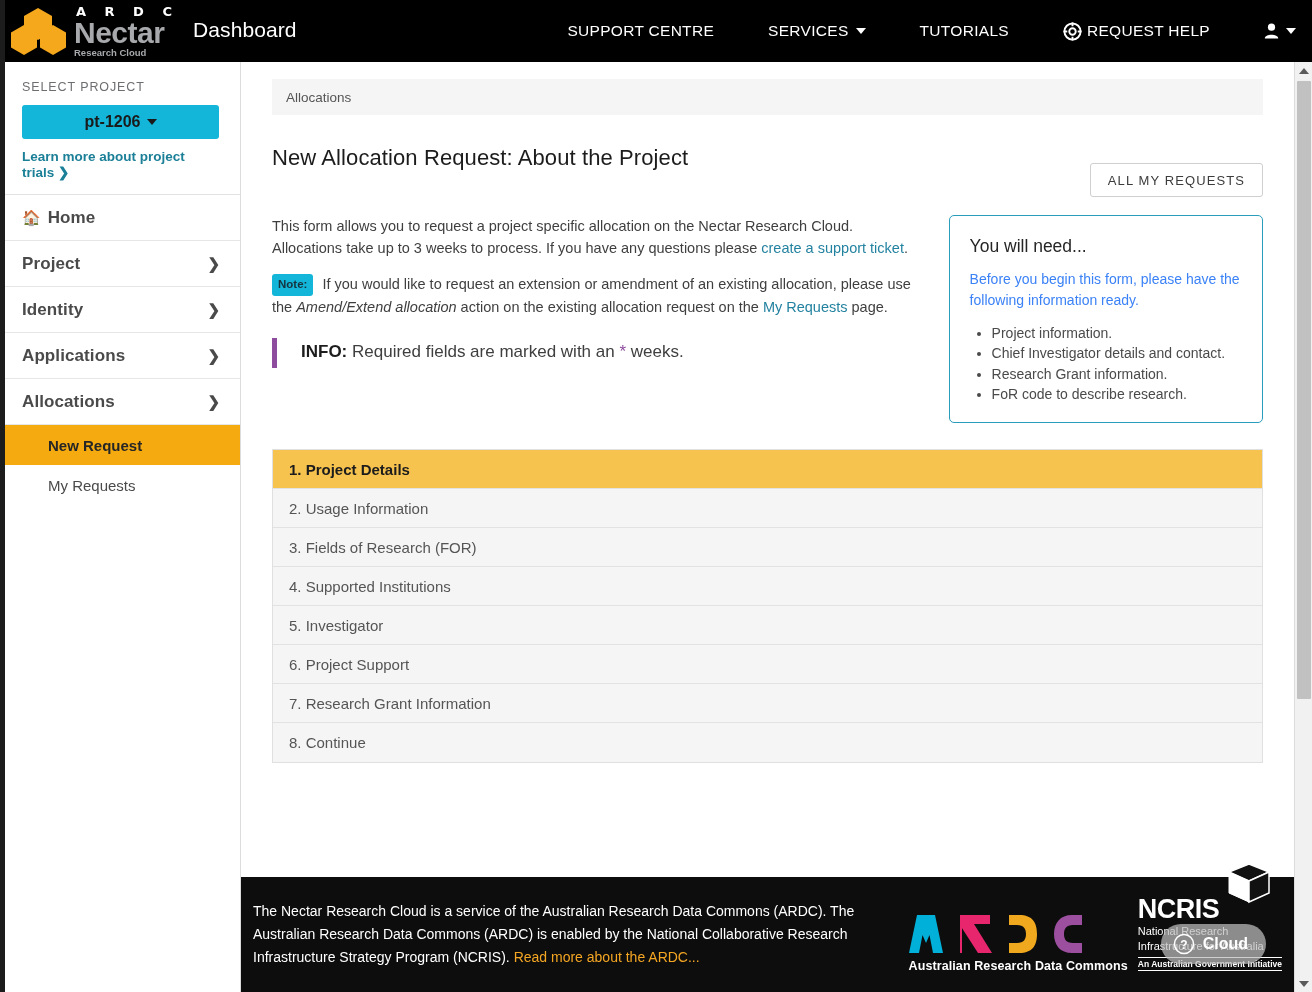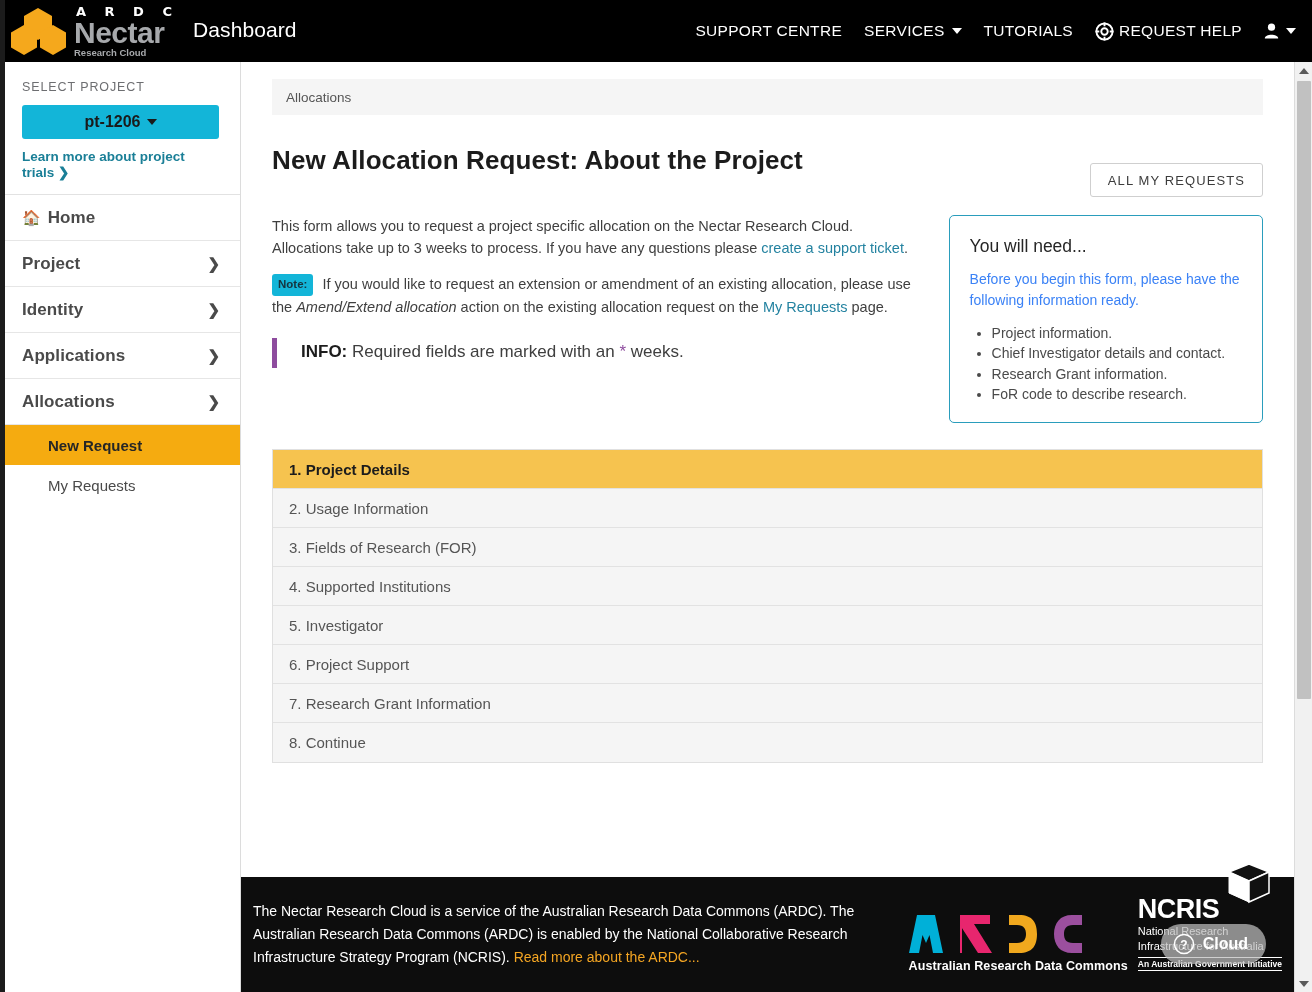--- a/index.html
+++ b/index.html
@@ -47,20 +47,21 @@
   }
 
   .topnav {
     margin-left: auto; display: flex; align-items: center;
     padding-right: 16px; gap: 22px;
   }
   .topnav a {
     color: #ffffff; text-decoration: none; font-size: 15.5px;
     letter-spacing: 0.3px; display: flex; align-items: center; gap: 5px;
     white-space: nowrap;
+    margin-left: 32px;
   }
   .caret-down {
     width: 0; height: 0; border-left: 5px solid transparent;
     border-right: 5px solid transparent; border-top: 6px solid #ffffff;
     display: inline-block; margin-left: 2px;
   }
   .user-chip { display: flex; align-items: center; gap: 7px; }
 
   
   .sidebar {
@@ -121,21 +122,21 @@
   .breadcrumb-bar {
     margin: 17px 31px 0 31px; height: 36px; background: #f5f5f5;
     display: flex; align-items: center; padding-left: 14px;
   }
   .breadcrumb-bar span { font-size: 13.5px; color: #555555; }
 
   .page-head {
     margin: 30px 31px 0 31px; display: flex; align-items: flex-start;
   }
   .page-title {
-    font-size: 26px; color: #1c1c1c; font-weight: 700; letter-spacing: 0.1px;
+    font-size: 22px; color: #1c1c1c; font-weight: 400; letter-spacing: 0.1px;
     line-height: 1.2;
   }
   .allreq-btn {
     margin-left: auto; margin-top: 18px;
     border: 1px solid #cfcfcf; background: #ffffff; border-radius: 3px;
     height: 34px; padding: 0 17px; color: #3c3c3c; font-size: 13px;
     letter-spacing: 1.1px; cursor: pointer;
     font-family: "Liberation Sans", sans-serif;
   }
 

